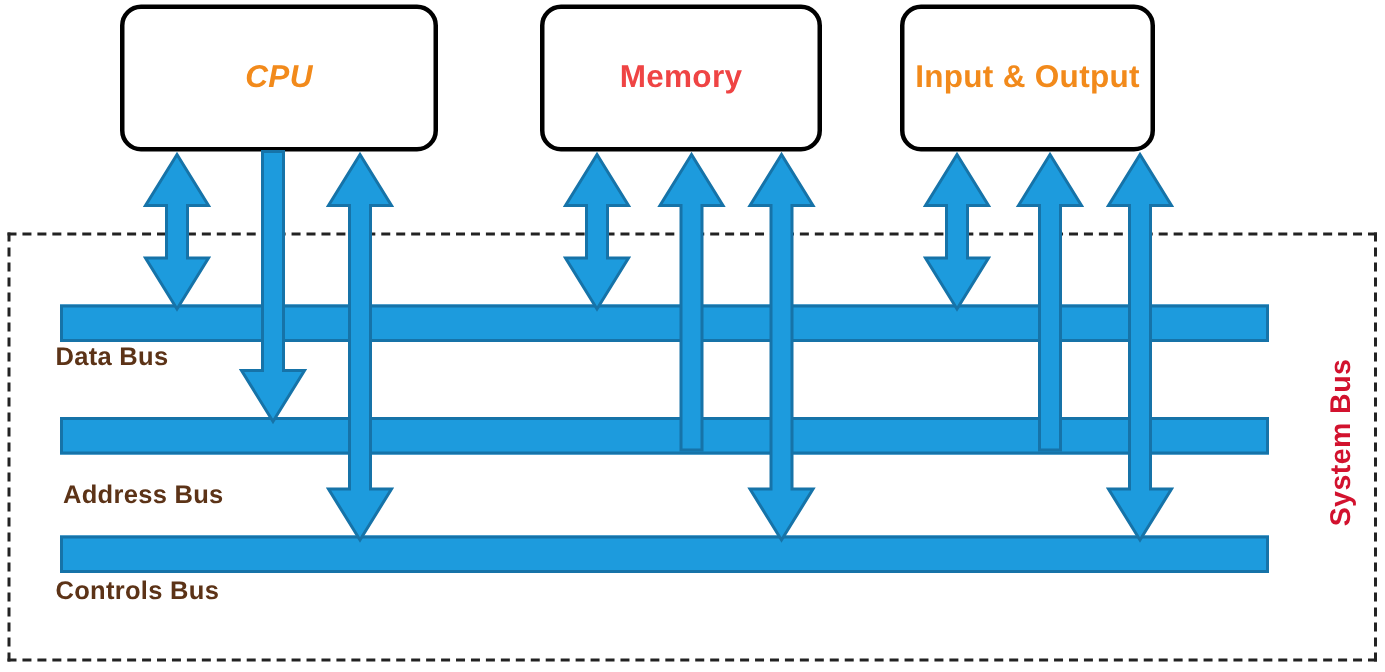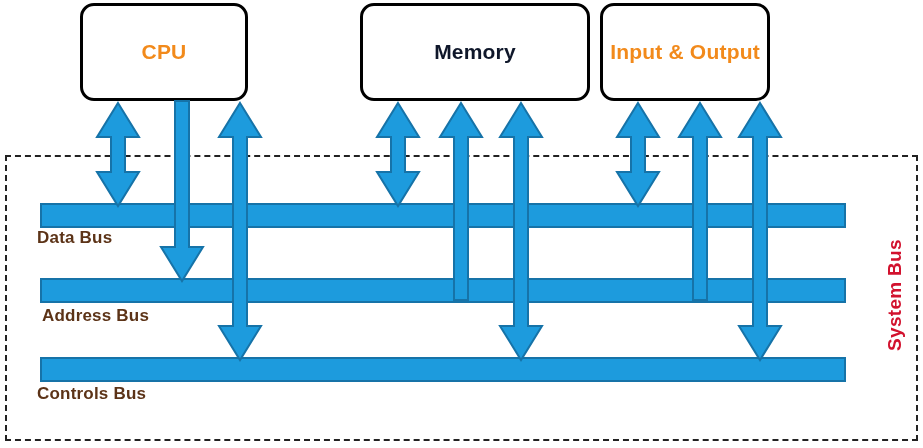--- a/index.html
+++ b/index.html
@@ -98,30 +98,30 @@
 
 <div id="canvas">
 
   <div class="system-bus-box" id="system-bus-box" style="left: 5px; top: 155px; width: 913px; height: 286px; border-color: rgb(34, 34, 34);"></div>
   <div class="system-bus-label" id="system-bus-label" style="color: rgb(210, 18, 46); left: 835px; top: 284px; width: 120px; text-align: center;">System Bus</div>
 
   <div id="bus-layer">
       <div class="bus-bar" style="left: 40px; top: 203px; width: 806px; height: 25px; background: rgb(29, 155, 221); border-color: rgb(22, 115, 168);"></div>
       <div class="bus-label" style="left: 37px; top: 228px; color: rgb(92, 51, 23);">Data Bus</div>
       <div class="bus-bar" style="left: 40px; top: 278px; width: 806px; height: 25px; background: rgb(29, 155, 221); border-color: rgb(22, 115, 168);"></div>
-      <div class="bus-label" style="left: 42px; top: 306px; color: rgb(92, 51, 23);">Address Bus</div>
+      <div class="bus-label" style="left: 42px; top: 320px; color: rgb(92, 51, 23);">Address Bus</div>
       <div class="bus-bar" style="left: 40px; top: 357px; width: 806px; height: 25px; background: rgb(29, 155, 221); border-color: rgb(22, 115, 168);"></div>
       <div class="bus-label" style="left: 37px; top: 384px; color: rgb(92, 51, 23);">Controls Bus</div>
     </div>
 
   <div id="component-layer">
-      <div class="comp-box" style="left: 80px; top: 3px; width: 168px; height: 98px; color: rgb(242, 138, 27); border-color: rgb(0, 0, 0);">
+      <div class="comp-box" style="left: 80px; top: 3px; width: 212px; height: 98px; color: rgb(242, 138, 27); border-color: rgb(0, 0, 0); font-style: italic;">
         <div class="comp-title">CPU</div>
       </div>
-      <div class="comp-box" style="left: 360px; top: 3px; width: 230px; height: 98px; color: #0f172a; border-color: rgb(0, 0, 0);">
+      <div class="comp-box" style="left: 360px; top: 3px; width: 188px; height: 98px; color: #ef4444; border-color: rgb(0, 0, 0);">
         <div class="comp-title">Memory</div>
       </div>
       <div class="comp-box" style="left: 600px; top: 3px; width: 170px; height: 98px; color: rgb(242, 138, 27); border-color: rgb(0, 0, 0);">
         <div class="comp-title">Input &amp; Output</div>
       </div>
     </div>
 
   <svg id="arrow-layer" viewBox="0 0 923 448">
       <polygon class="arrow-shape" fill="#1d9bdd" stroke="#1673a8" points="118,103 139,137 125,137 125,172 139,172 118,206 97,172 111,172 111,137 97,137"></polygon>
       <polygon class="arrow-shape" fill="#1d9bdd" stroke="#1673a8" points="175,101 189,101 189,247 203,247 182,281 161,247 175,247"></polygon>

